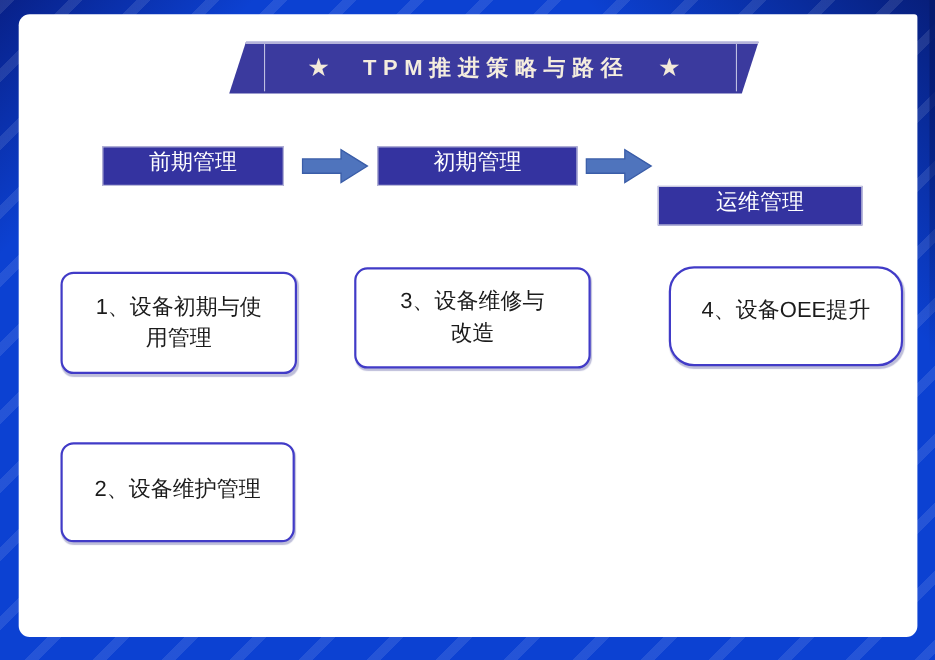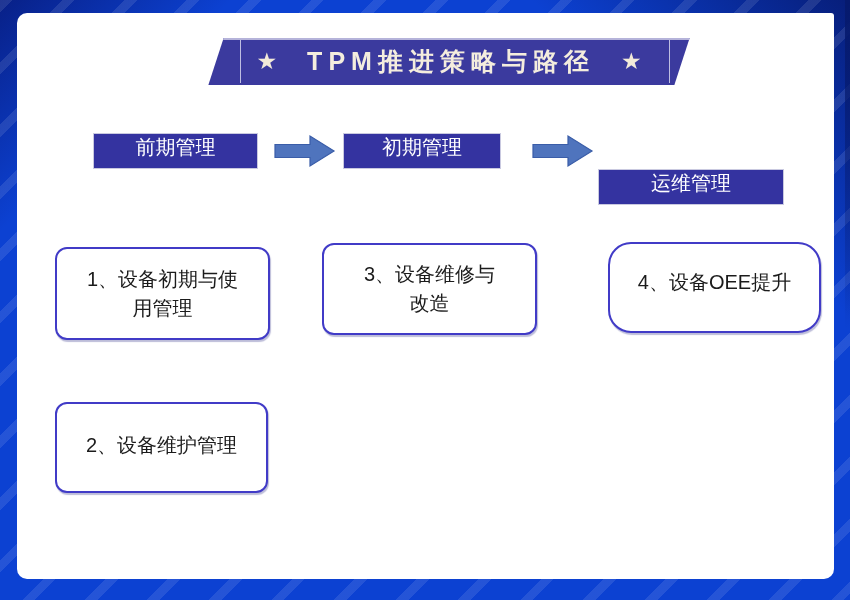--- a/index.html
+++ b/index.html
@@ -43,36 +43,36 @@
   }
   .banner-line.left  { left: 24px; }
   .banner-line.right { left: 453px; }
   .banner-content {
     position: relative; z-index: 2;
     height: 100%;
     display: flex; align-items: center; justify-content: center; gap: 26px;
   }
   .banner-star { font-size: 23px; color: #f2ead9; line-height: 1; }
   .banner-title {
-    font-size: 25px; font-weight: bold; letter-spacing: 6px;
+    font-size: 20px; font-weight: bold; letter-spacing: 6px;
     color: #f4edde; white-space: nowrap; padding-left: 4px; text-align: center;
   }
 
   
   .flow-header {
     position: absolute; top: 133px; height: 36px;
     background: #3433a0;
     border: 1px solid #c9c9e0;
     box-sizing: border-box;
     display: flex; align-items: flex-start; justify-content: center;
     color: #ffffff; font-size: 20px; font-weight: 500;
     white-space: nowrap;
   }
   .flow-header.h1 { left: 93px;  width: 165px; }
-  .flow-header.h2 { left: 343px; width: 158px; }
+  .flow-header.h2 { left: 343px; width: 182px; }
   .flow-header.h3 { left: 598px; width: 186px; margin-top: 36px; }
 
   .flow-arrow { position: absolute; top: 133px; width: 62px; height: 36px; }
   .flow-arrow.a1 { left: 274px; }
   .flow-arrow.a2 { left: 532px; }
   .flow-arrow svg { display: block; width: 100%; height: 100%; }
 
   
   .tbox {
     position: absolute;

